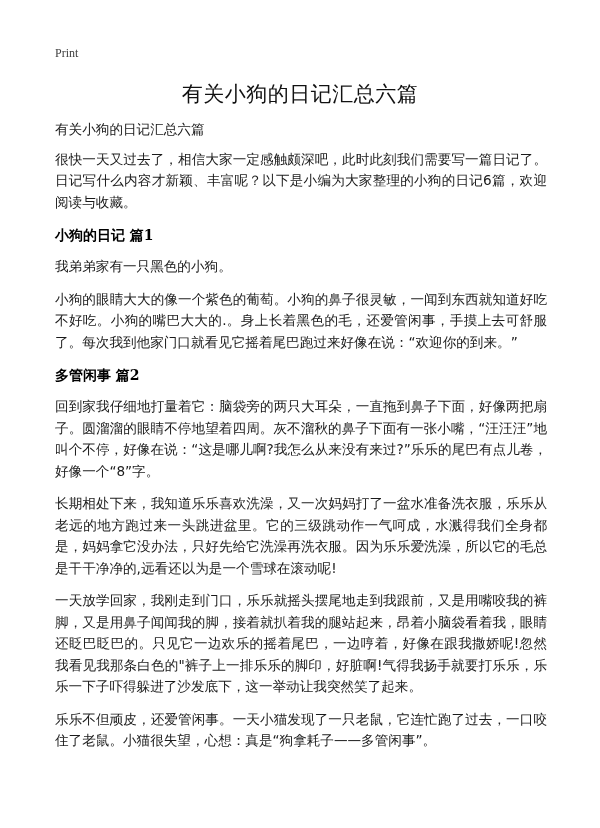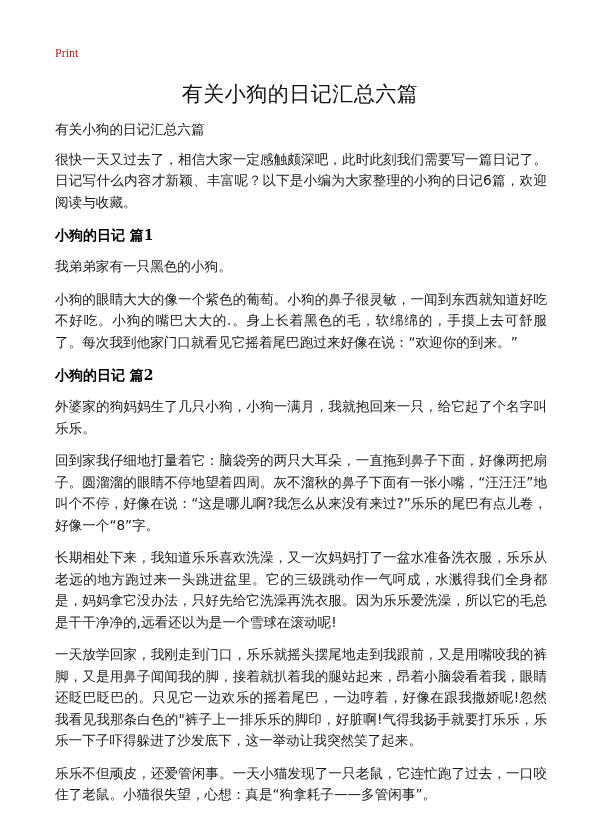--- a/index.html
+++ b/index.html
@@ -4,21 +4,21 @@
   <style>
     html, body { margin: 0; padding: 0; background: #ffffff; }
     body {
       width: 600px; height: 828px; overflow: hidden; position: relative;
       font-family: "DejaVu Sans", "Liberation Sans", sans-serif;
       color: #1a1a1a;
     }
     .print-link {
       position: absolute; left: 55px; top: 46px;
       font-family: "Liberation Serif", "DejaVu Serif", serif;
-      font-size: 12px; color: #b91c1c;
+      font-size: 12px; color: #404040;
     }
     .doc-title {
       position: absolute; left: 0; top: 80px; width: 600px; text-align: center;
       font-size: 21px; font-weight: normal; color: #111; margin: 0;
       letter-spacing: 0.5px;
     }
     .content { position: absolute; left: 55px; top: 119px; width: 492px; }
     p {
       margin: 0 0 11px 0; font-size: 13.6px; line-height: 21.5px;
       text-align: justify; word-break: break-all;
@@ -35,24 +35,23 @@
 <span class="print-link">Print</span>
 <h1 class="doc-title">有关小狗的日记汇总六篇</h1>
 
 <div class="content">
   <p class="subtitle">有关小狗的日记汇总六篇</p>
   <p>很快一天又过去了，相信大家一定感触颇深吧，此时此刻我们需要写一篇日记了。日记写什么内容才新颖、丰富呢？以下是小编为大家整理的小狗的日记6篇，欢迎阅读与收藏。</p>
 
   <section>
     <h2>小狗的日记 篇1</h2>
     <p>我弟弟家有一只黑色的小狗。</p>
-    <p>小狗的眼睛大大的像一个紫色的葡萄。小狗的鼻子很灵敏，一闻到东西就知道好吃不好吃。小狗的嘴巴大大的.。身上长着黑色的毛，软绵绵的，手摸上去可舒服了。每次我到他家门口就看见它摇着尾巴跑过来好像在说：“欢迎你的到来。”</p>
+    <p>小狗的眼睛大大的像一个紫色的葡萄。小狗的鼻子很灵敏，一闻到东西就知道好吃不好吃。小狗的嘴巴大大的.。身上长着黑色的毛，还爱管闲事，手摸上去可舒服了。每次我到他家门口就看见它摇着尾巴跑过来好像在说：“欢迎你的到来。”</p>
   </section>
 
   <section>
-    <h2>小狗的日记 篇2</h2>
-    <p>外婆家的狗妈妈生了几只小狗，小狗一满月，我就抱回来一只，给它起了个名字叫乐乐。</p>
+    <h2>多管闲事 篇2</h2>
     <p>回到家我仔细地打量着它：脑袋旁的两只大耳朵，一直拖到鼻子下面，好像两把扇子。圆溜溜的眼睛不停地望着四周。灰不溜秋的鼻子下面有一张小嘴，“汪汪汪”地叫个不停，好像在说：“这是哪儿啊?我怎么从来没有来过?”乐乐的尾巴有点儿卷，好像一个“8”字。</p>
     <p>长期相处下来，我知道乐乐喜欢洗澡，又一次妈妈打了一盆水准备洗衣服，乐乐从老远的地方跑过来一头跳进盆里。它的三级跳动作一气呵成，水溅得我们全身都是，妈妈拿它没办法，只好先给它洗澡再洗衣服。因为乐乐爱洗澡，所以它的毛总是干干净净的,远看还以为是一个雪球在滚动呢!</p>
     <p>一天放学回家，我刚走到门口，乐乐就摇头摆尾地走到我跟前，又是用嘴咬我的裤脚，又是用鼻子闻闻我的脚，接着就扒着我的腿站起来，昂着小脑袋看着我，眼睛还眨巴眨巴的。只见它一边欢乐的摇着尾巴，一边哼着，好像在跟我撒娇呢!忽然我看见我那条白色的"裤子上一排乐乐的脚印，好脏啊!气得我扬手就要打乐乐，乐乐一下子吓得躲进了沙发底下，这一举动让我突然笑了起来。</p>
     <p>乐乐不但顽皮，还爱管闲事。一天小猫发现了一只老鼠，它连忙跑了过去，一口咬住了老鼠。小猫很失望，心想：真是“狗拿耗子——多管闲事”。</p>
   </section>
 </div>
 
 </body></html>

